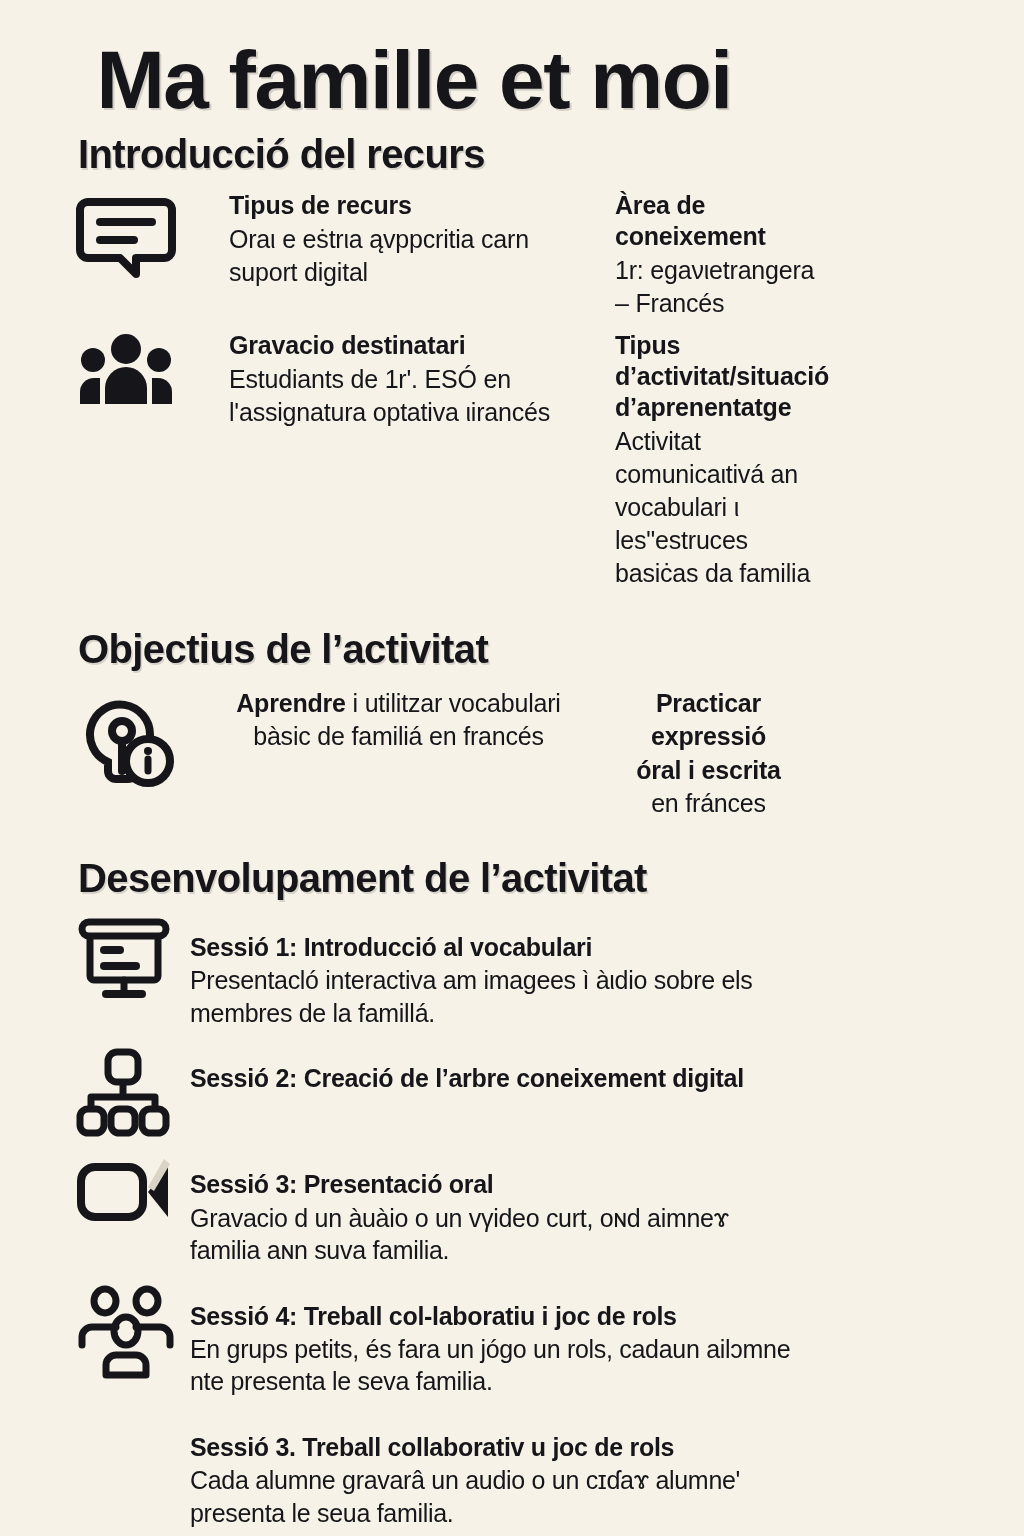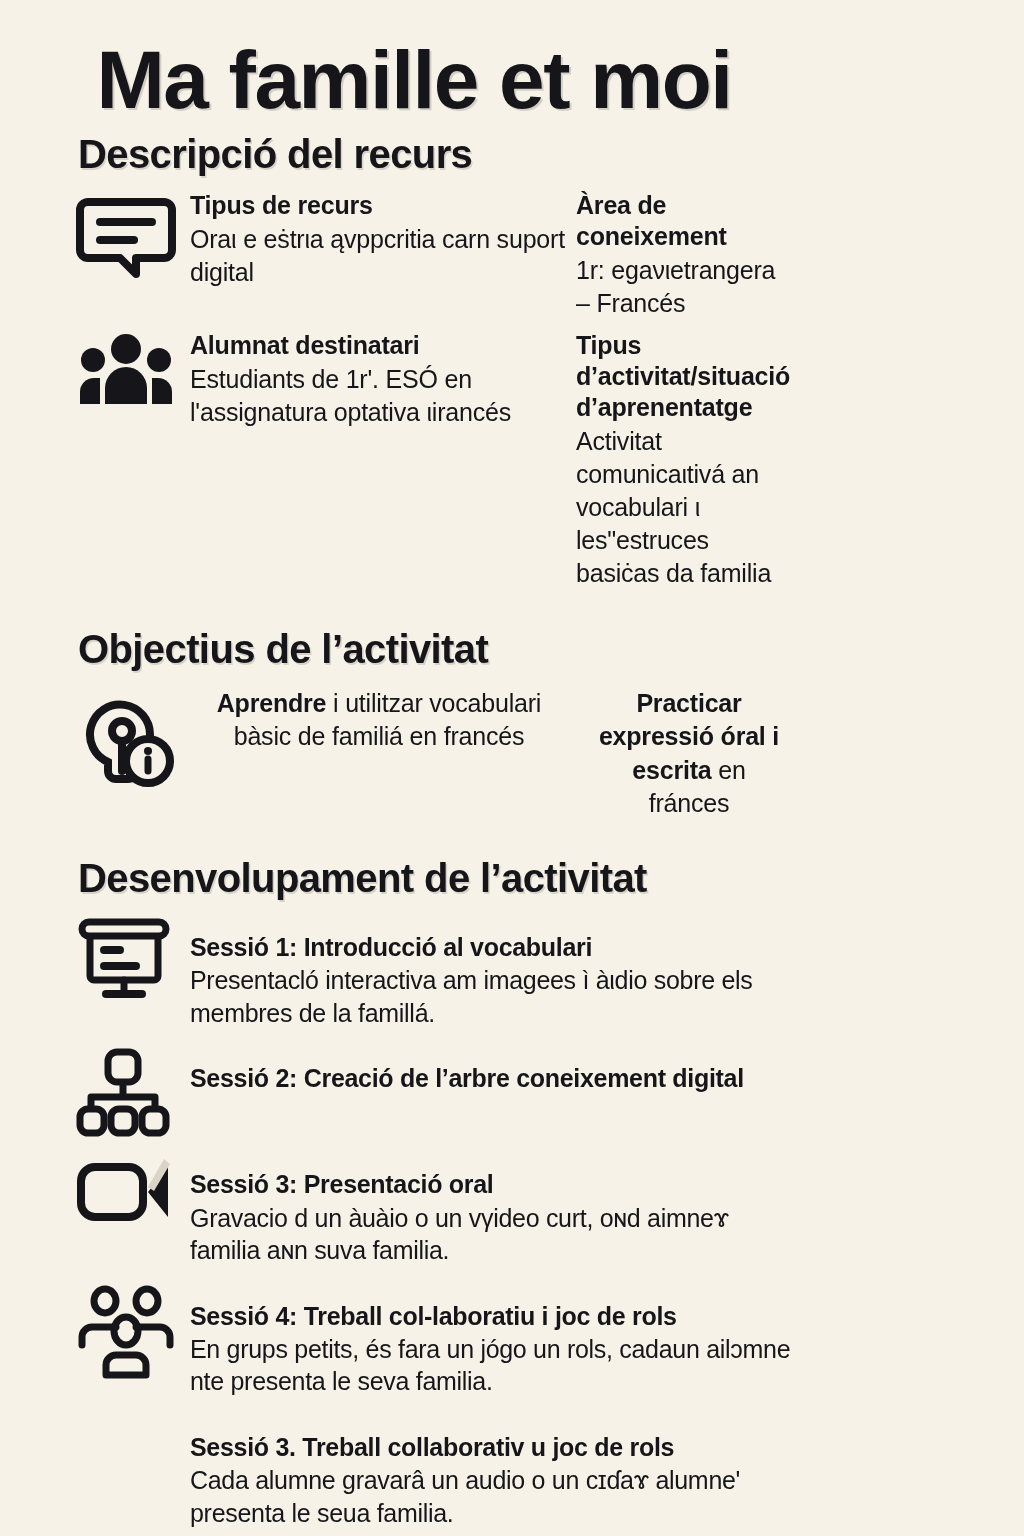--- a/index.html
+++ b/index.html
@@ -64,21 +64,21 @@
   }
   .info-cell.no-icon { padding-left: 0; }
   .icon-slot {
     flex: 0 0 auto;
     width: 112px;
     padding-top: 4px;
     display: flex;
     justify-content: flex-start;
     align-items: flex-start;
   }
-  .info-body { flex: 1 1 auto; min-width: 0; }
+  .info-body { flex: 1 1 auto; min-width: 0; margin-left: 39px; }
 
   .info-title {
     font-size: 25px;
     font-weight: 700;
     line-height: 1.24;
     margin: 0 0 2px 0;
     letter-spacing: -0.2px;
   }
   .info-text {
     font-size: 25px;
@@ -137,21 +137,21 @@
   svg { display: block; }
   .ico { overflow: visible; }
 </style>
 </head>
 <body>
 
 <div class="page">
 
   <h1 class="doc-title">Ma famille et moi</h1>
 
-  <h2 class="section-head sec-1">Descripció del recurs</h2>
+  <h2 class="section-head sec-1">Introducció del recurs</h2>
 
   <div class="info-grid">
 
     <div class="info-cell">
       <div class="icon-slot">
         <svg class="ico" width="96" height="84" viewBox="0 0 96 84" fill="none" aria-hidden="true">
           <path d="M10 8 H86 A8 8 0 0 1 94 16 V56 A8 8 0 0 1 86 64 H58 L58 80 L42 64 H10 A8 8 0 0 1 2 56 V16 A8 8 0 0 1 10 8 Z" stroke="#16161a" stroke-width="8" stroke-linejoin="round" fill="none" transform="translate(0,0)"></path>
           <line x1="22" y1="28" x2="74" y2="28" stroke="#16161a" stroke-width="8" stroke-linecap="round"></line>
           <line x1="22" y1="46" x2="56" y2="46" stroke="#16161a" stroke-width="8" stroke-linecap="round"></line>
         </svg>
@@ -174,21 +174,21 @@
         <svg class="ico" width="96" height="76" viewBox="0 0 96 76" fill="none" aria-hidden="true">
           <circle cx="48" cy="15" r="15" fill="#16161a"></circle>
           <circle cx="15" cy="26" r="12" fill="#16161a"></circle>
           <circle cx="81" cy="26" r="12" fill="#16161a"></circle>
           <path d="M27 54 A21 21 0 0 1 48 33 A21 21 0 0 1 69 54 V70 H27 Z" fill="#16161a"></path>
           <path d="M2 58 A14 14 0 0 1 16 44 H22 V70 H2 Z" fill="#16161a"></path>
           <path d="M94 58 A14 14 0 0 0 80 44 H74 V70 H94 Z" fill="#16161a"></path>
         </svg>
       </div>
       <div class="info-body">
-        <p class="info-title">Alumnat destinatari</p>
+        <p class="info-title">Gravacio destinatari</p>
         <p class="info-text">Estudiants de 1r'. ESÓ en l'assignatura optativa ιirancés</p>
       </div>
     </div>
 
     <div class="info-cell col-right no-icon">
       <div class="info-body">
         <p class="info-title">Tipus d’activitat/situació d’aprenentatge</p>
         <p class="info-text">Activitat comunicaιtivá an vocabulari ι les"estruces basiċas da familia</p>
       </div>
     </div>

